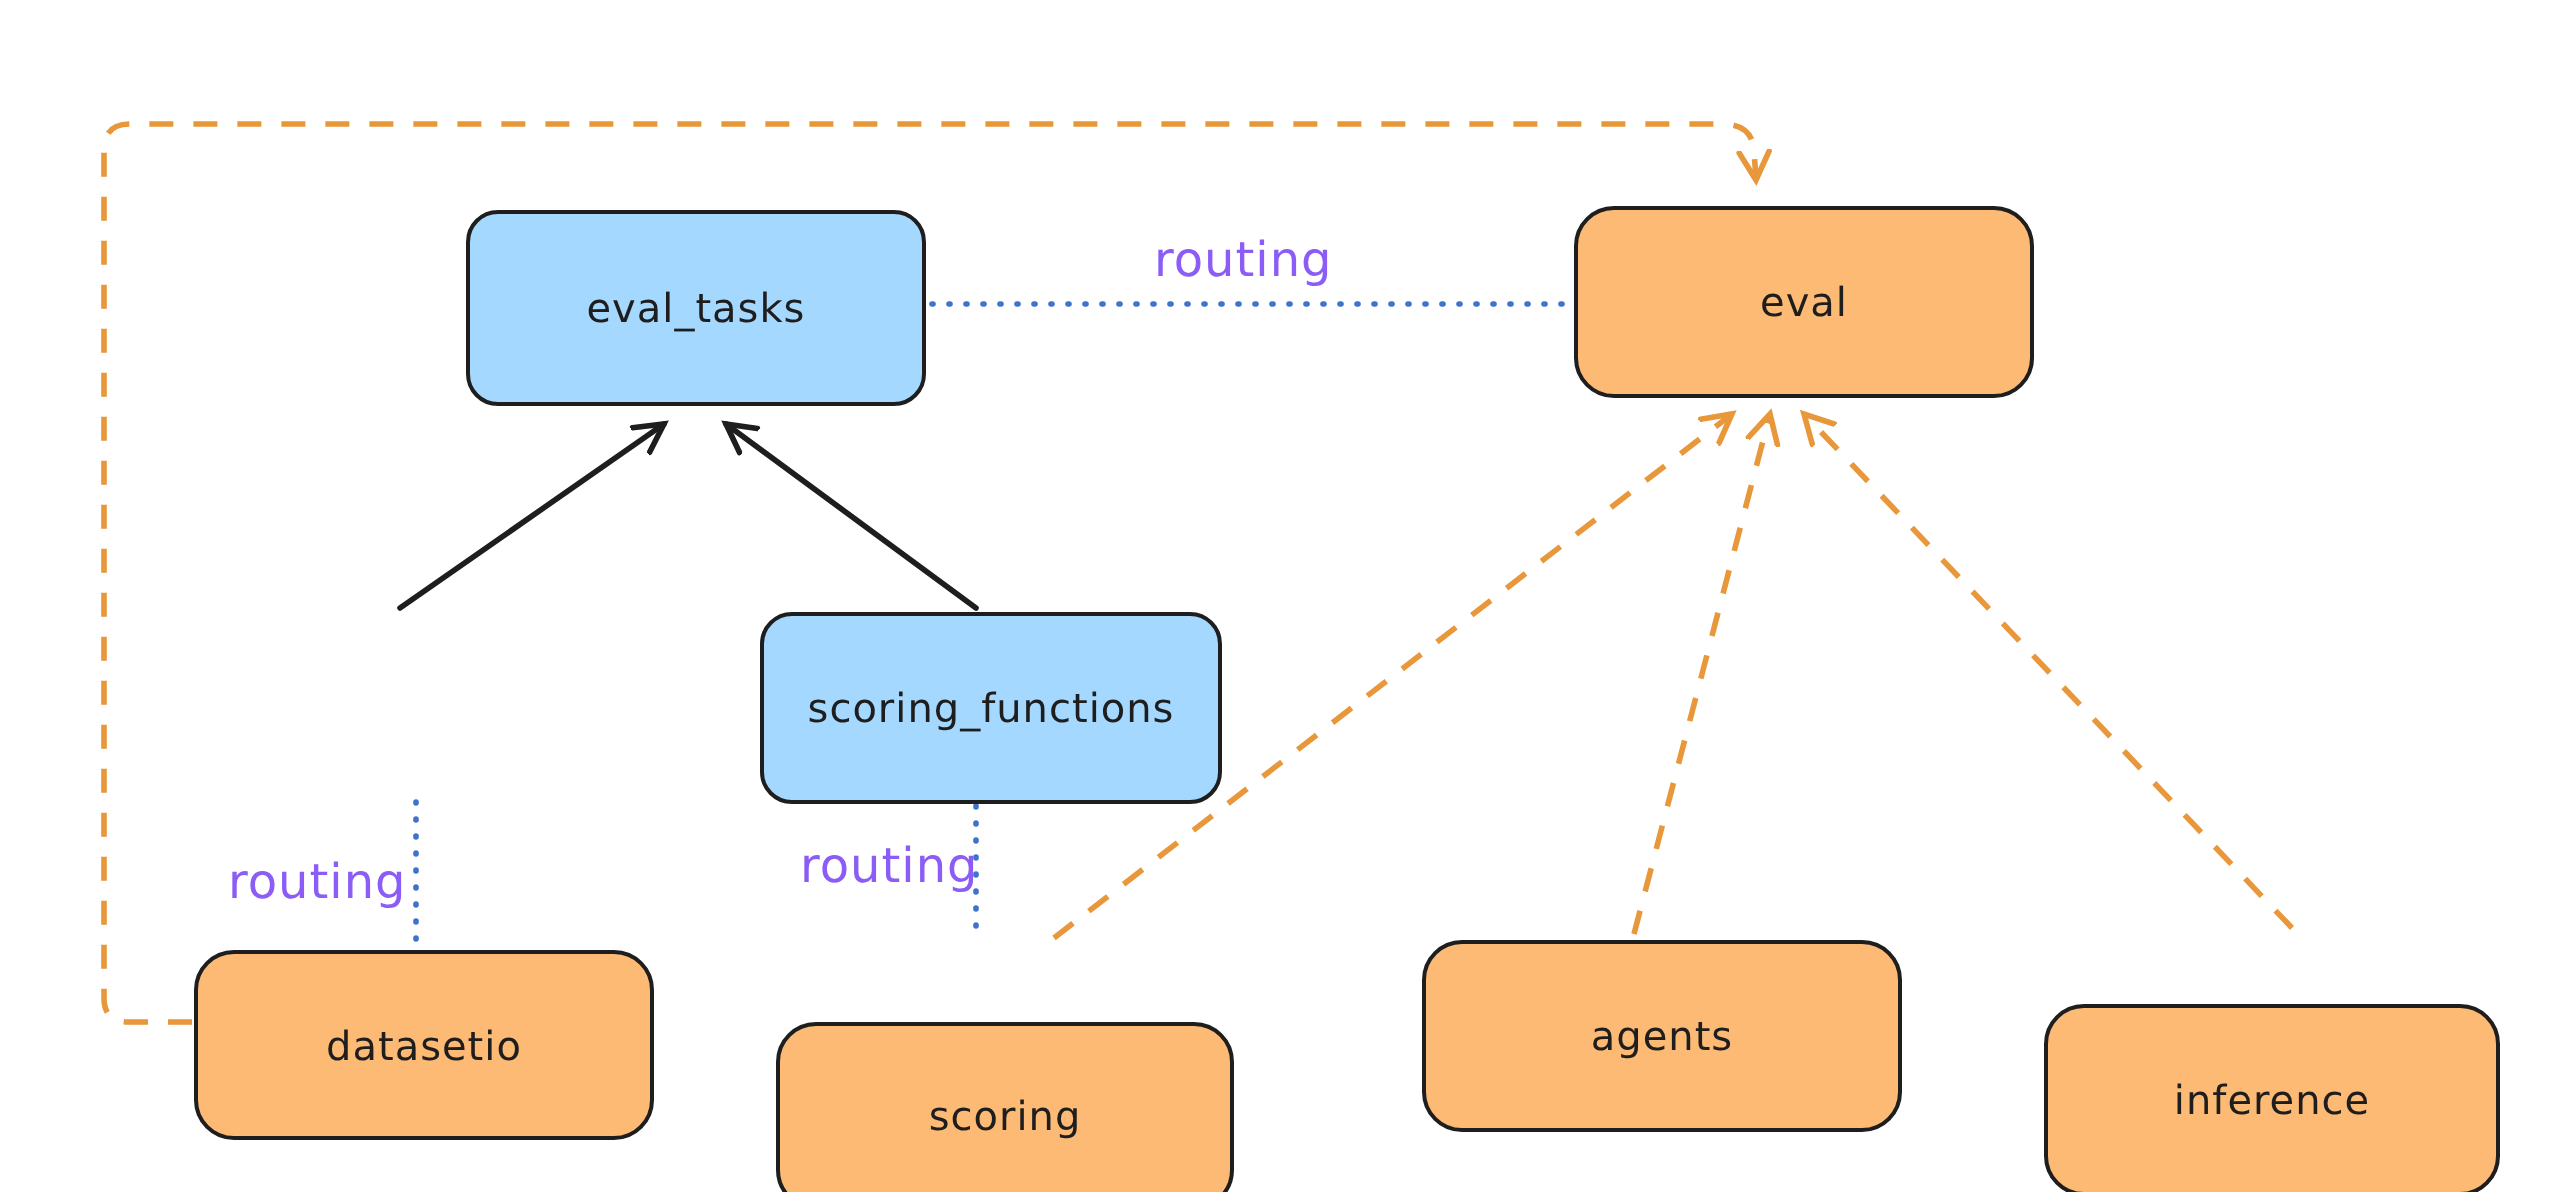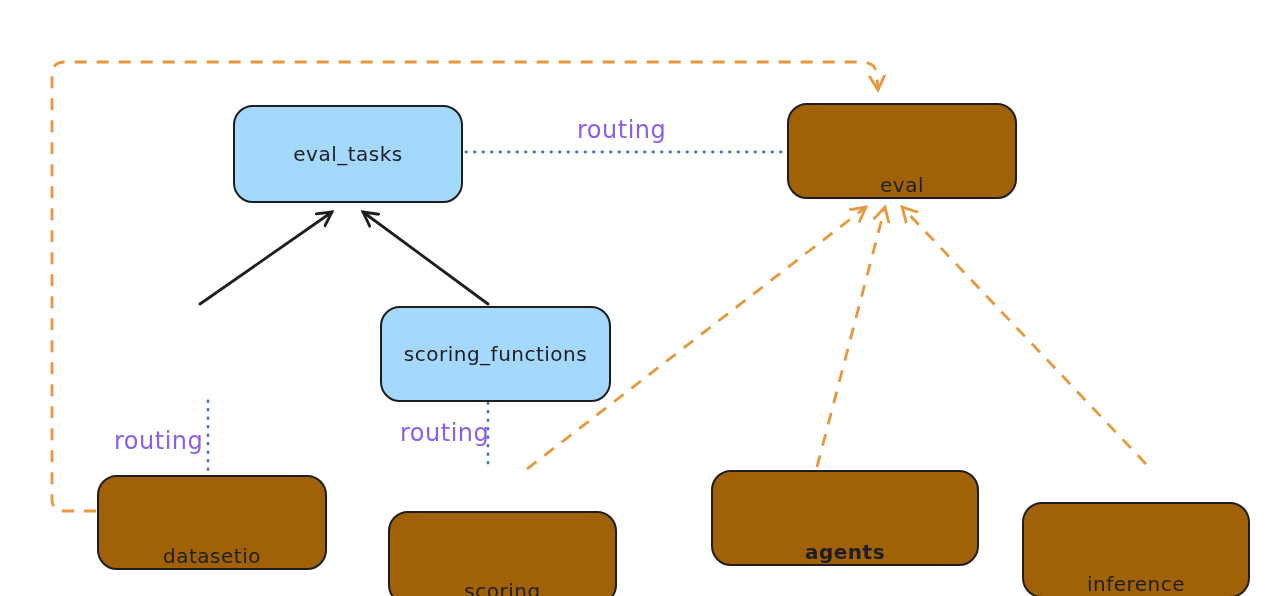--- a/index.html
+++ b/index.html
@@ -27,30 +27,30 @@
     box-sizing: border-box;
     border: 2.5px solid #1e1e1e;
     border-radius: 20px;
     display: flex;
     align-items: center;
     justify-content: center;
     font-size: 20px;
     letter-spacing: 0.5px;
     color: #1e1e1e;
   }
-  .node.blue  { background: #a5d8ff; }
-  .node.green { background: #a16207; align-items: flex-end; }
+  .node.blue  { background: #a5d8ff; border-radius: 16px; }
+  .node.green { background: #fdba74; }
 
   .node-eval_tasks        { left: 233px; top: 105px; width: 230px; height: 98px; }
   .node-eval              { left: 787px; top: 103px; width: 230px; height: 96px; }
   .node-datasets          { left:  98px; top: 305px; width: 230px; height: 94px; }
   .node-scoring_functions { left: 380px; top: 306px; width: 231px; height: 96px; }
   .node-datasetio         { left:  97px; top: 475px; width: 230px; height: 95px; }
   .node-scoring           { left: 388px; top: 471px; width: 229px; height: 94px; margin-top: 40px; }
-  .node-agents            { left: 711px; top: 470px; width: 268px; height: 96px; font-weight: bold; }
+  .node-agents            { left: 711px; top: 470px; width: 240px; height: 96px; }
   .node-inference         { left: 1022px; top: 466px; width: 228px; height: 96px; margin-top: 36px; }
 
   .edge-label {
     position: absolute;
     font-size: 24px;
     letter-spacing: 0.5px;
     color: #8b5cf6;
     white-space: nowrap;
   }
   .edge-label-1 { left: 577px; top: 116px; }

